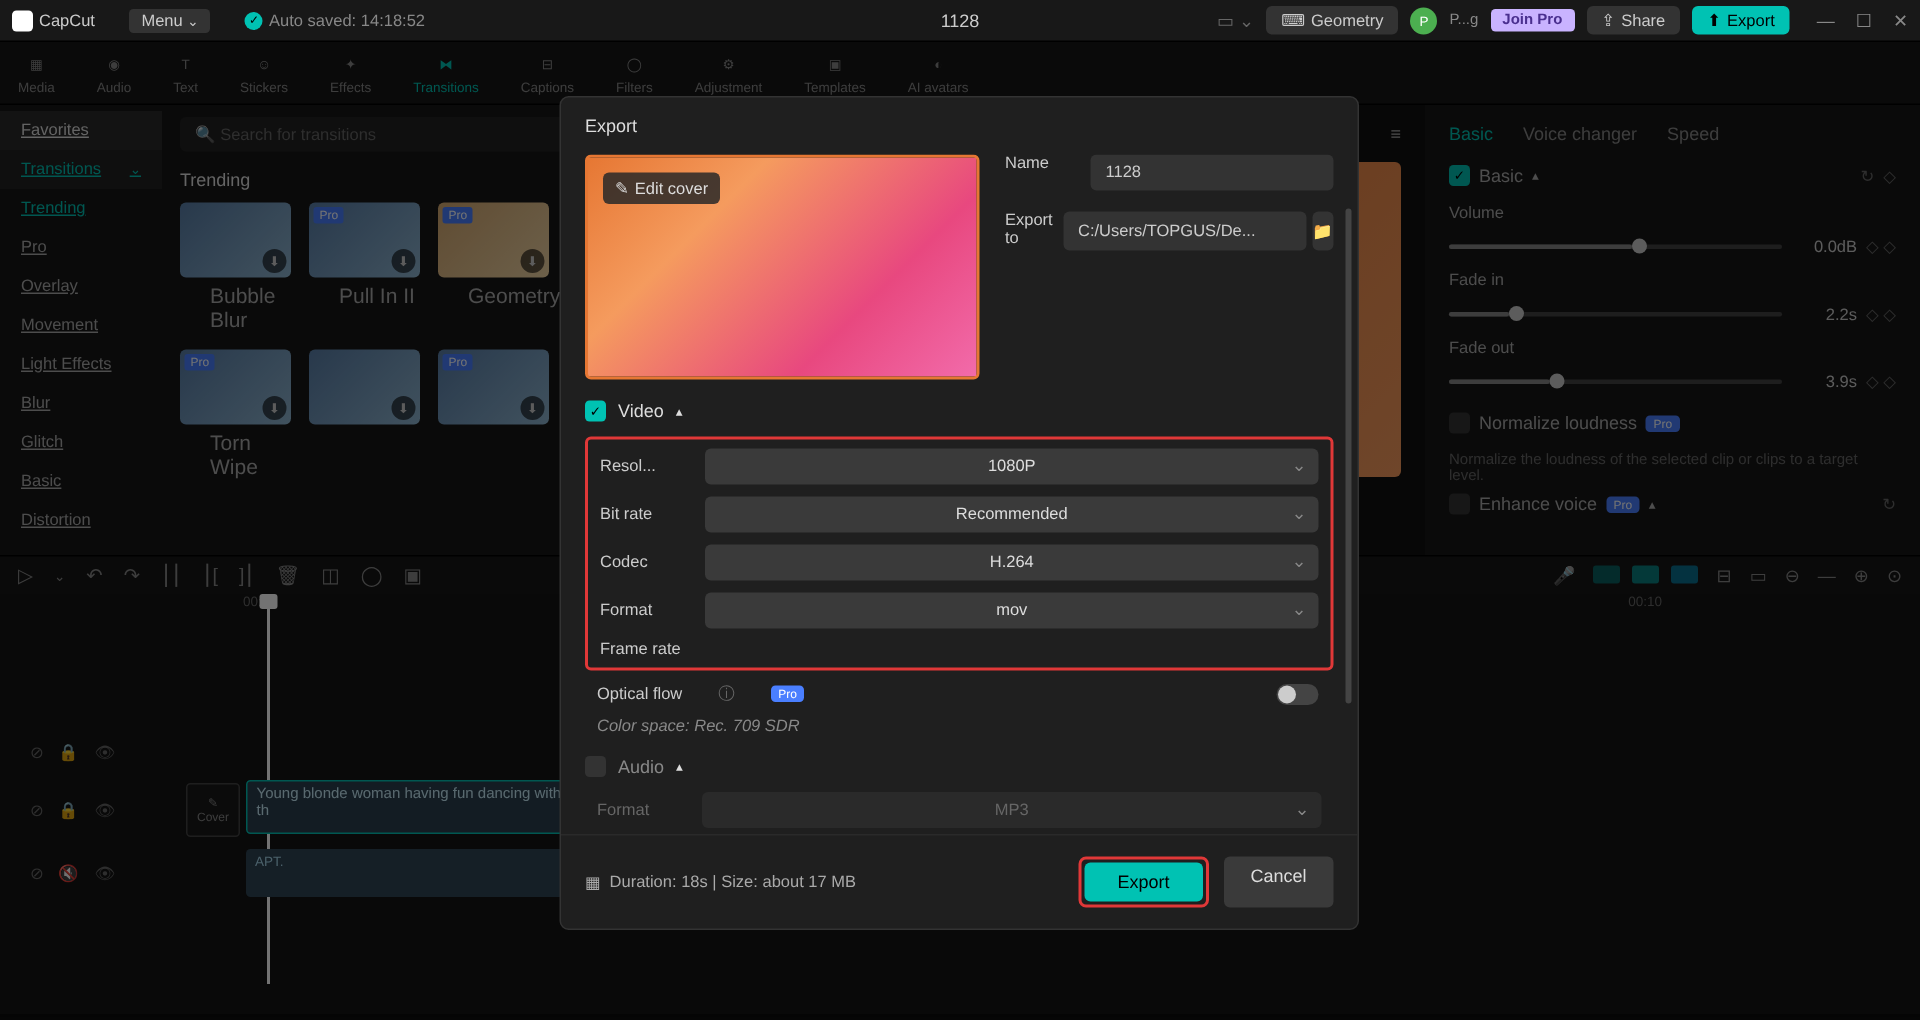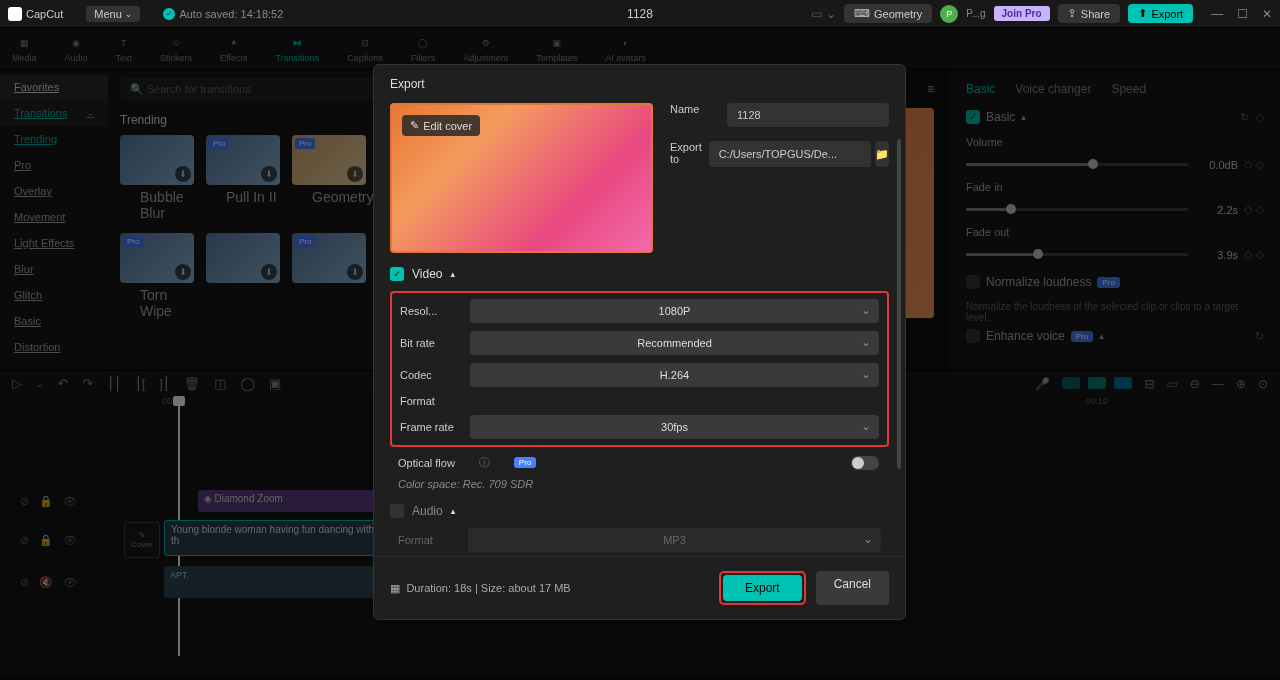--- a/index.html
+++ b/index.html
@@ -404,21 +404,20 @@
     <span style="position:absolute;right:160px">00:10</span>
   </div>
   <div class="playhead"></div>
   <div style="height:70px"></div>
   <div class="track">
     <div class="track-icons">
         <span>⊘</span>
         <span>🔒</span>
         <span>👁</span>
       </div>
-    <div class="clip clip-trans">◈ <span>Diamond Zoom</span></div>
   </div>
   <div class="track" style="height:40px">
     <div class="track-icons">
         <span>⊘</span>
         <span>🔒</span>
         <span>👁</span>
       </div>
     <div class="cover-btn">
         <span>✎</span>
         <span>Cover</span>
@@ -469,24 +468,24 @@
         <div class="setting-row">
           <span class="setting-label">Bit rate</span>
           <div class="dropdown"><span>Recommended</span></div>
         </div>
         <div class="setting-row">
           <span class="setting-label">Codec</span>
           <div class="dropdown"><span>H.264</span></div>
         </div>
         <div class="setting-row">
           <span class="setting-label">Format</span>
+          <div class="dropdown"><span>mov</span></div>
         </div>
         <div class="setting-row">
           <span class="setting-label">Frame rate</span>
-          <div class="dropdown"><span>30fps</span></div>
         </div>
       </div>
       <div class="optical-row">
         <span>Optical flow</span>
         <span style="color:#666">ⓘ</span>
         <span class="pro-pill">Pro</span>
         <div class="toggle"></div>
       </div>
       <div class="colorspace">Color space: Rec. 709 SDR</div>
       <div class="section-hdr">

